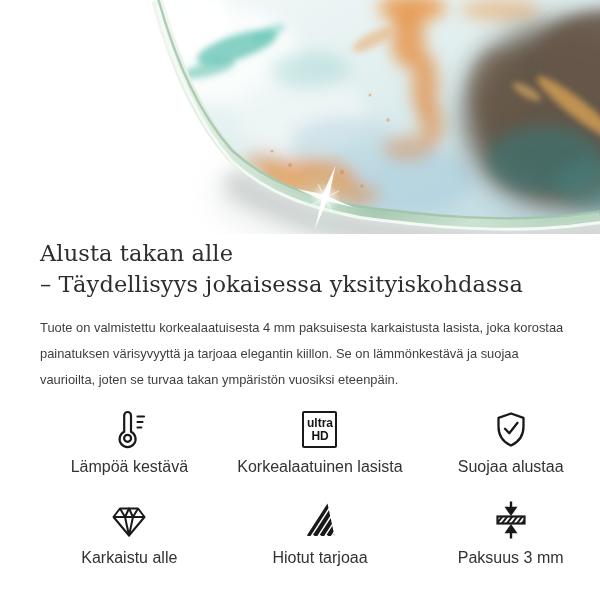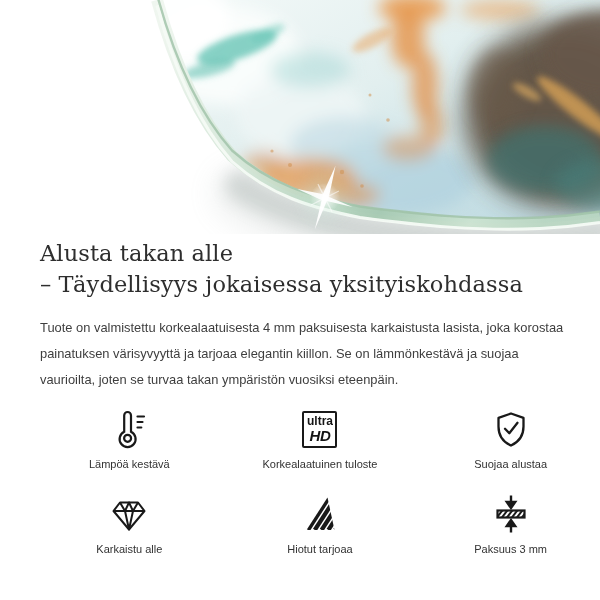--- a/index.html
+++ b/index.html
@@ -7,25 +7,25 @@
         font-family:"Liberation Sans",sans-serif;color:#3e3e3e;}
   .hero{position:relative;height:234px;background:#fff;}
   .hero svg{display:block;}
   .content{padding:0 34px 0 40px;}
   h1{margin:4px 0 0;font-family:"DejaVu Serif","Liberation Serif",serif;font-weight:400;
      font-size:22.5px;line-height:31px;color:#2e2e2e;letter-spacing:.1px;}
   .body-text{margin:15px 0 0;font-size:12.9px;line-height:26px;color:#3e3e3e;max-width:543px;}
   .features{margin:13px 0 0 -6px;width:572px;display:grid;grid-template-columns:1fr 1fr 1fr;row-gap:21px;}
   .feature{display:flex;flex-direction:column;align-items:center;}
   .icon-box{height:46px;display:flex;align-items:center;justify-content:center;}
-  .feature-label{margin-top:6px;font-size:11px;color:#323232;white-space:nowrap;}
+  .feature-label{margin-top:6px;font-size:16px;color:#323232;white-space:nowrap;}
   .uhd-box{width:31px;height:33px;border:2.6px solid #191919;border-radius:2px;background:#fff;
            display:flex;flex-direction:column;align-items:center;justify-content:center;line-height:1;color:#141414;}
   .uhd-top{font-size:12px;font-weight:700;}
-  .uhd-bottom{font-size:15px;font-weight:800;letter-spacing:-.3px;margin-top:1px;font-style:italic;}
+  .uhd-bottom{font-size:12px;font-weight:800;letter-spacing:-.3px;margin-top:1px;}
   .ico{display:block;}
 </style>
 </head>
 <body>
 
 <div class="page">
 
   <div class="hero" role="img" aria-label="Round tempered glass hearth panel with abstract turquoise, white and copper marble art, shown at an angle with a polished green-tinted glass edge, a sparkle glint on the rim and a soft drop shadow">
     <svg width="600" height="234" viewBox="0 0 600 234">
       <defs>
@@ -152,21 +152,21 @@
         <div class="feature-label">Lämpöä kestävä</div>
       </div>
 
       <div class="feature">
         <div class="icon-box">
           <div class="uhd-box">
             <span class="uhd-top">ultra</span>
             <span class="uhd-bottom">HD</span>
           </div>
         </div>
-        <div class="feature-label">Korkealaatuinen tuloste</div>
+        <div class="feature-label">Korkealaatuinen lasista</div>
       </div>
 
       <div class="feature">
         <div class="icon-box">
           <svg class="ico" width="40" height="40" viewBox="0 0 40 40">
             <g fill="none" stroke="#191919" stroke-width="2.3" stroke-linecap="round" stroke-linejoin="round">
               <path d="M20,4.5 L32.5,8.8 V17.5 C32.5,27.5 27.3,33.2 20,36.5 C12.7,33.2 7.5,27.5 7.5,17.5 V8.8 Z"></path>
               <path d="M14,19.8 L18.3,24.2 L26.5,13.8"></path>
             </g>
           </svg>

